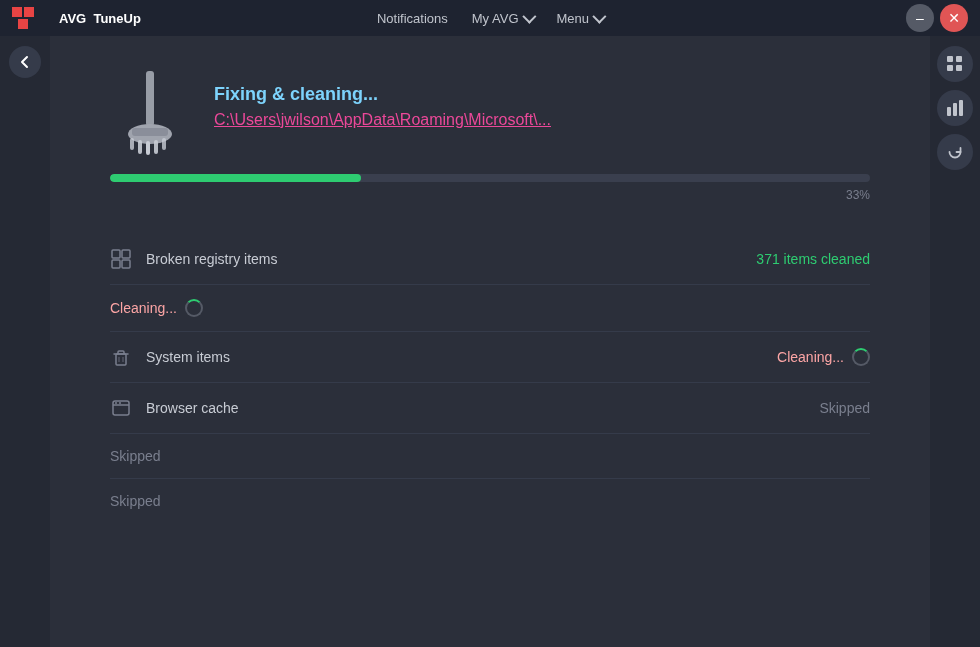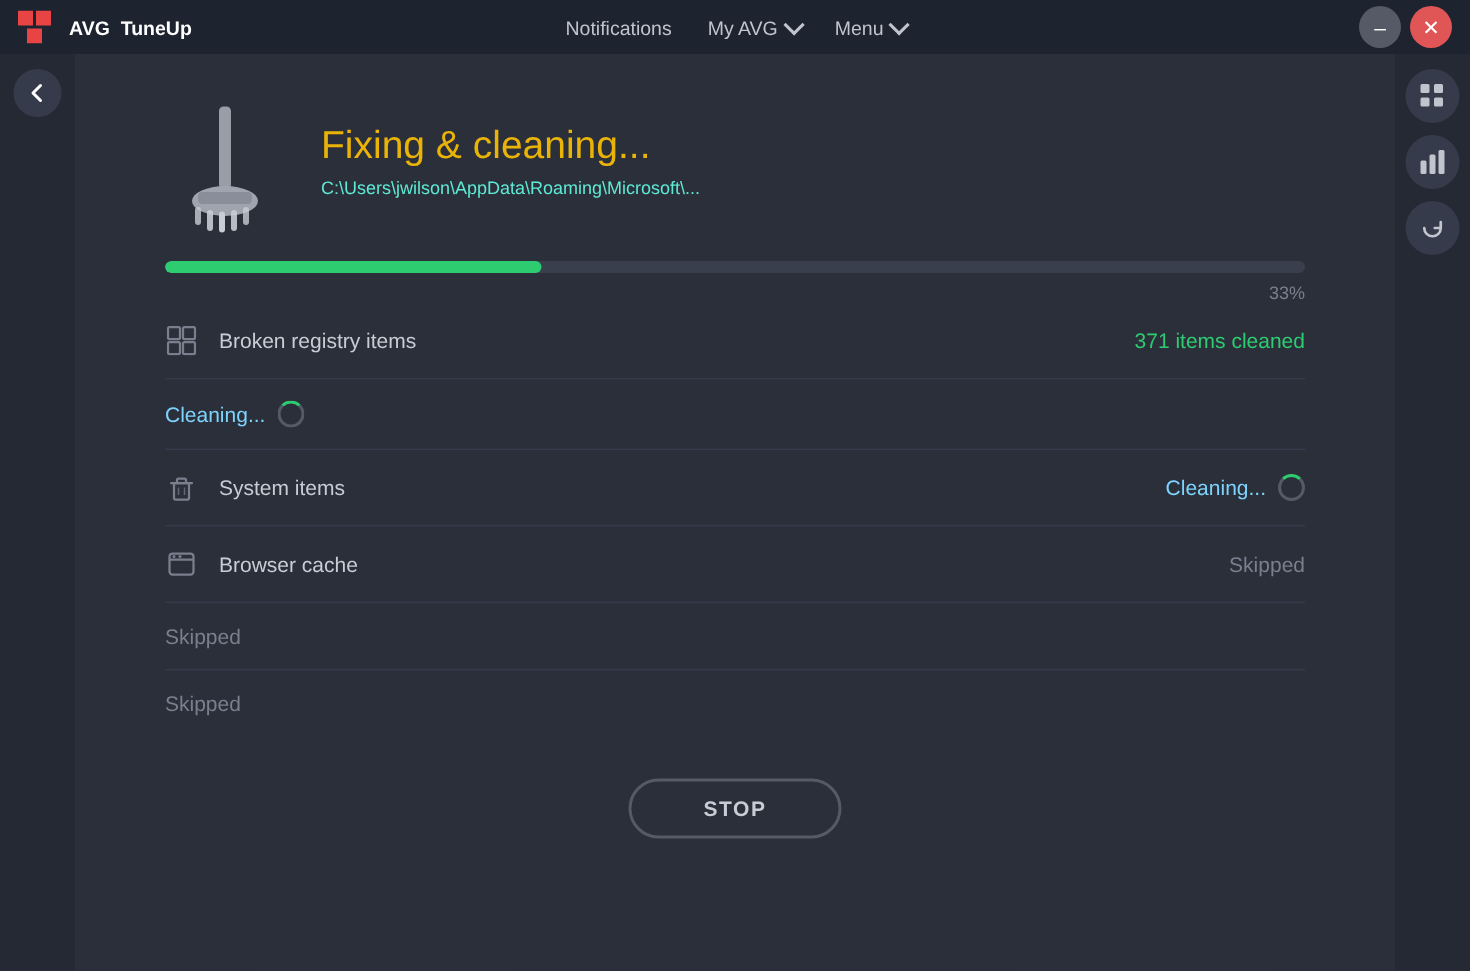--- a/index.html
+++ b/index.html
@@ -19,21 +19,21 @@
       align-items: center;
       justify-content: space-between;
       background: #1e2330;
       height: 36px;
       padding: 0 12px;
       position: relative;
     }
     #titlebar-left {
       display: flex;
       align-items: center;
-      gap: 12px;
+      gap: 25px;
     }
     #app-logo {
       width: 22px;
       height: 22px;
     }
     #titlebar-nav {
       display: flex;
       align-items: center;
       gap: 24px;
       position: absolute;
@@ -146,34 +146,36 @@
     #broom-icon-container {
       width: 80px;
       height: 80px;
       flex-shrink: 0;
     }
 
     #header-text {
       flex: 1;
     }
     #fixing-title {
-      font-size: 26px;
-      font-weight: 400;
-      color: #eab308;
+      font-size: 18px;
+      font-weight: 700;
+      color: #7dd3fc;
       margin-bottom: 6px;
     }
     #fixing-path {
-      font-size: 12px;
-      color: #5eead4;
+      font-size: 16px;
+      color: #ec4899;
+      text-decoration: underline;
     }
 
     
     #progress-section {
       width: 100%;
       max-width: 760px;
+      margin-bottom: 32px;
     }
     #progress-track {
       width: 100%;
       height: 8px;
       background: #3a3f4e;
       border-radius: 4px;
       overflow: hidden;
       margin-bottom: 6px;
     }
     #progress-fill {
@@ -216,21 +218,21 @@
     }
     .list-item-label {
       font-size: 14px;
       color: #c8ccd4;
     }
     .list-item-status {
       font-size: 14px;
     }
     .status-cleaned { color: #2ecc71; }
     .status-cleaning {
-      color: #7dd3fc;
+      color: #fca5a5;
       display: flex;
       align-items: center;
       gap: 8px;
     }
     .status-skipped { color: #7a7f8e; }
 
     
     .spinner {
       width: 18px;
       height: 18px;
@@ -410,23 +412,20 @@
       <div class="list-item">
         <span class="list-item-status status-skipped">Skipped</span>
       </div>
 
       <div class="list-item">
         <span class="list-item-status status-skipped">Skipped</span>
       </div>
 
     </div>
 
-    <div id="stop-btn-container">
-      <button id="stop-btn">STOP</button>
-    </div>
 
   </div>
 
   <div id="right-sidebar">
     <button class="sidebar-icon-btn">
       <svg width="18" height="18" viewBox="0 0 18 18" fill="none" xmlns="http://www.w3.org/2000/svg">
         <rect x="1" y="1" width="6" height="6" rx="1" fill="#c0c4cc"></rect>
         <rect x="10" y="1" width="6" height="6" rx="1" fill="#c0c4cc"></rect>
         <rect x="1" y="10" width="6" height="6" rx="1" fill="#c0c4cc"></rect>
         <rect x="10" y="10" width="6" height="6" rx="1" fill="#c0c4cc"></rect>

